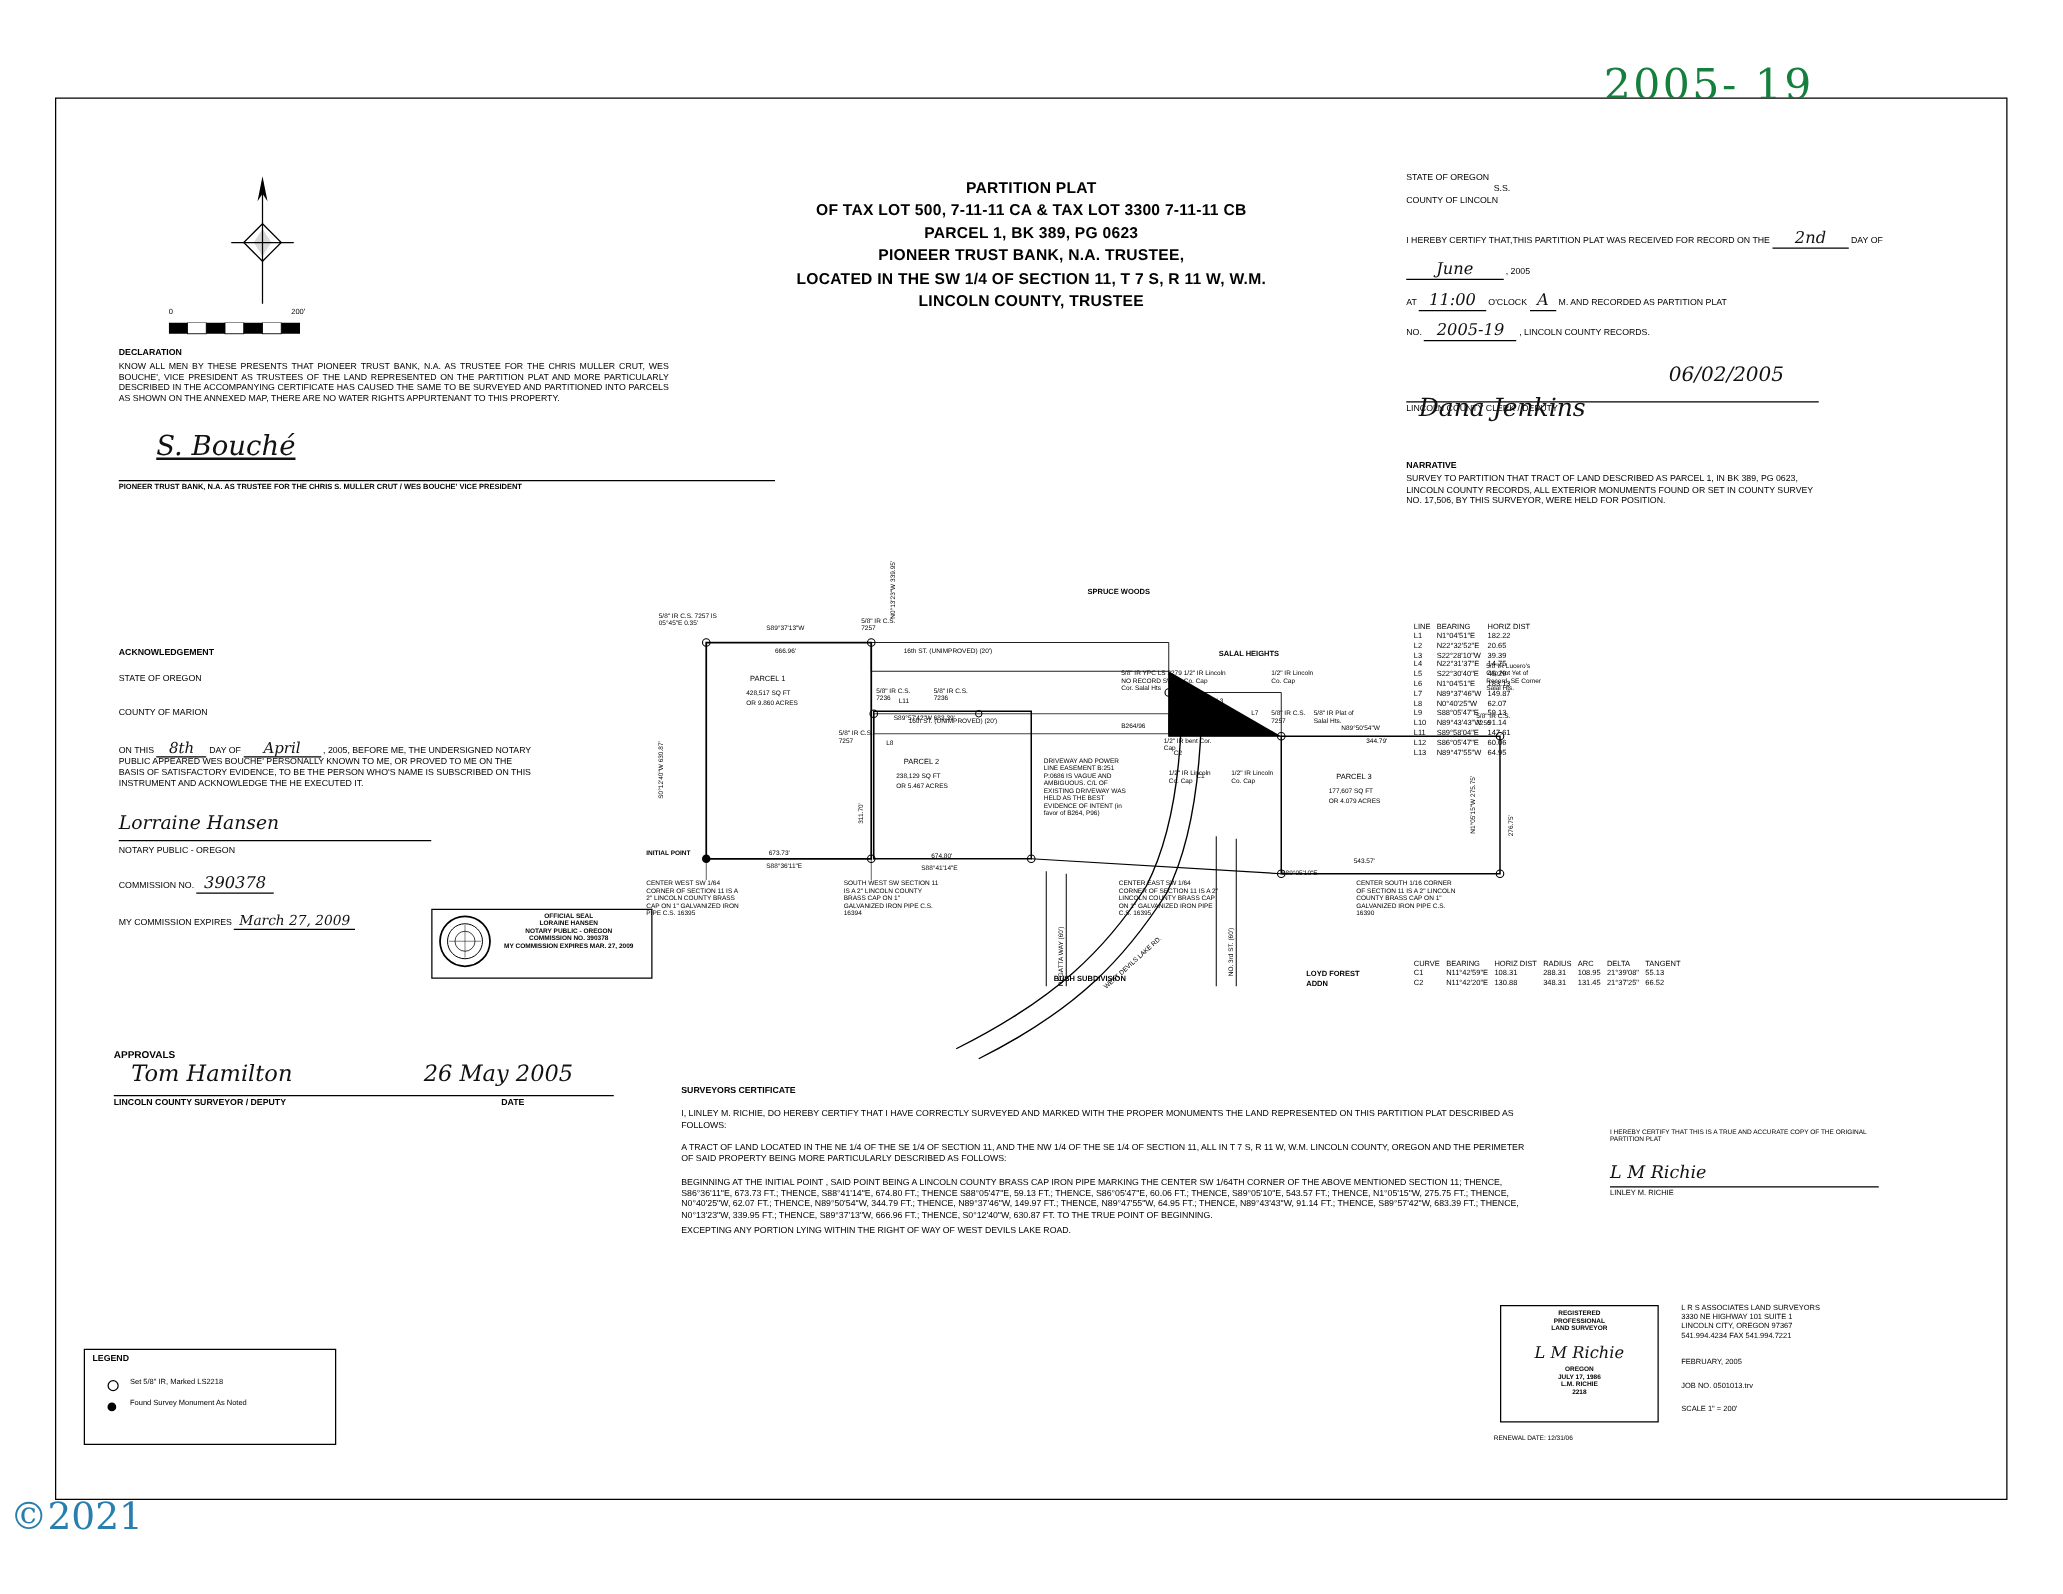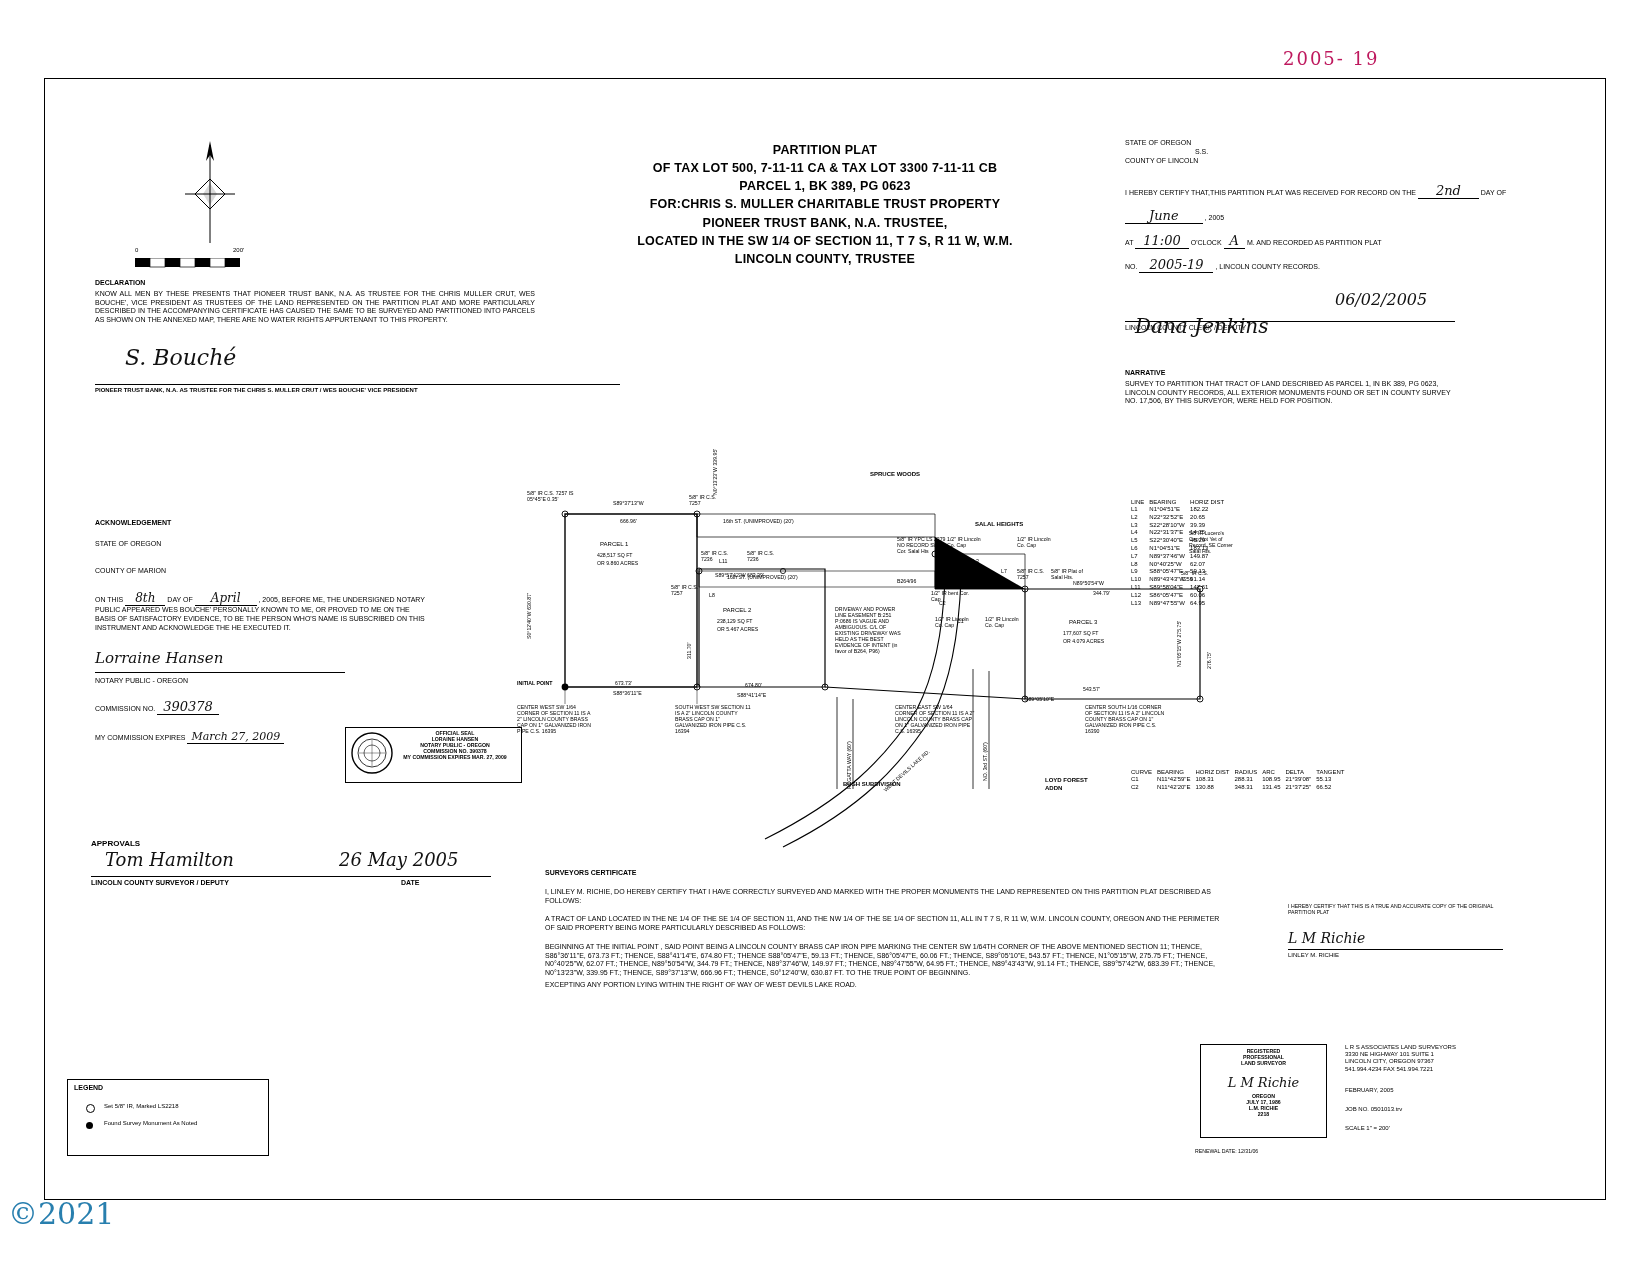--- a/index.html
+++ b/index.html
@@ -17,36 +17,35 @@
   .sigline{border-bottom:1px solid #000;height:1px;}
   .rot{transform-origin:0 0;}
   .center{text-align:center;}
   table.tbl{border-collapse:collapse;font-size:6px;}
   table.tbl td{padding:0 5px 0 0;white-space:nowrap;line-height:1.3;}
   table.tbl th{padding:0 5px 1px 0;white-space:nowrap;text-align:left;font-weight:normal;font-size:6px;}
   .lineTblHdr{border-bottom:0;}
   .copyright{position:absolute;left:8px;top:1196px;font-family:"DejaVu Serif",serif;font-size:30px;color:#0369a1;opacity:.85;}
   .boxed{border:1px solid #000;}
   svg{display:block;}
-  .hwbig{font-family:"DejaVu Serif",serif;font-size:18px;letter-spacing:2px;color:#be185d;}
+  .hwbig{font-family:"DejaVu Serif",serif;font-size:34px;letter-spacing:2px;color:#15803d;}
 </style>
 </head>
 <body>
 
 <div class="copyright">©2021</div>
 
 <div class="abs hwbig" style="left:1283px;top:48px;">2005- 19</div>
 
 <div class="sheet">
 
   <div class="abs title" style="left:520px;top:62px;width:520px;">
     <div>PARTITION PLAT</div>
     <div>OF  TAX LOT 500, 7-11-11 CA &amp; TAX LOT 3300 7-11-11 CB</div>
     <div>PARCEL 1, BK 389, PG 0623</div>
-    <div>FOR:CHRIS S. MULLER CHARITABLE TRUST PROPERTY</div>
     <div>PIONEER TRUST BANK, N.A. TRUSTEE,</div>
     <div>LOCATED IN THE SW 1/4 OF SECTION 11, T 7 S, R 11 W, W.M.</div>
     <div>LINCOLN COUNTY, TRUSTEE</div>
   </div>
 
   <div class="abs" style="left:100px;top:60px;width:130px;height:130px;">
     <svg width="130" height="110" viewBox="0 0 130 110">
       <line x1="65" y1="6" x2="65" y2="104" stroke="#000" stroke-width="1"></line>
       <polygon points="65,2 61,22 65,16 69,22" fill="#000"></polygon>
       <polygon points="65,40 50,55 65,70 80,55" fill="none" stroke="#000" stroke-width="1"></polygon>
@@ -66,21 +65,21 @@
         <rect x="60" y="0" width="15" height="9" fill="#000"></rect>
         <rect x="75" y="0" width="15" height="9" fill="#fff" stroke="#000" stroke-width=".7"></rect>
         <rect x="90" y="0" width="15" height="9" fill="#000"></rect>
       </svg>
     </div>
   </div>
 
   <div class="abs" style="left:50px;top:200px;width:440px;">
     <div class="t7 b">DECLARATION</div>
     <div class="t7" style="margin-top:2px;text-align:justify;">KNOW ALL MEN BY THESE PRESENTS THAT  PIONEER TRUST BANK, N.A. AS TRUSTEE FOR THE CHRIS MULLER CRUT, WES BOUCHE', VICE PRESIDENT AS TRUSTEES OF THE LAND REPRESENTED ON THE PARTITION PLAT AND MORE PARTICULARLY DESCRIBED IN THE ACCOMPANYING CERTIFICATE HAS CAUSED THE SAME TO  BE SURVEYED AND PARTITIONED INTO PARCELS AS SHOWN ON THE ANNEXED MAP, THERE ARE NO WATER RIGHTS APPURTENANT TO THIS PROPERTY.</div>
-    <div class="hw" style="font-size:22px;margin-top:20px;margin-left:30px;height:38px;">S. Bouché</div>
+    <div class="hw" style="font-size:22px;margin-top:20px;margin-left:30px;height:38px;text-decoration:underline;">S. Bouché</div>
     <div class="sigline" style="width:525px;"></div>
     <div class="t6 b" style="margin-top:2px;">PIONEER TRUST BANK, N.A. AS TRUSTEE FOR THE CHRIS  S. MULLER CRUT / WES BOUCHE' VICE PRESIDENT</div>
   </div>
 
   <div class="abs" style="left:50px;top:440px;width:330px;">
     <div class="t7 b">ACKNOWLEDGEMENT</div>
     <div class="t7" style="margin-top:12px;">STATE OF OREGON</div>
     <div class="t7" style="margin-top:18px;">COUNTY OF MARION</div>
     <div class="t7" style="margin-top:16px;">
       <span>ON THIS</span>

